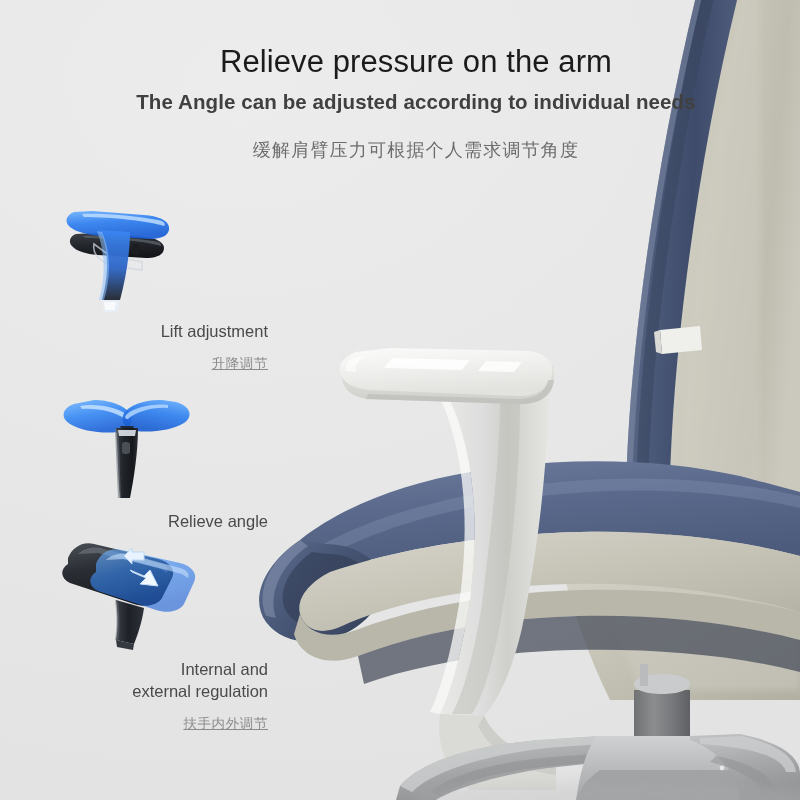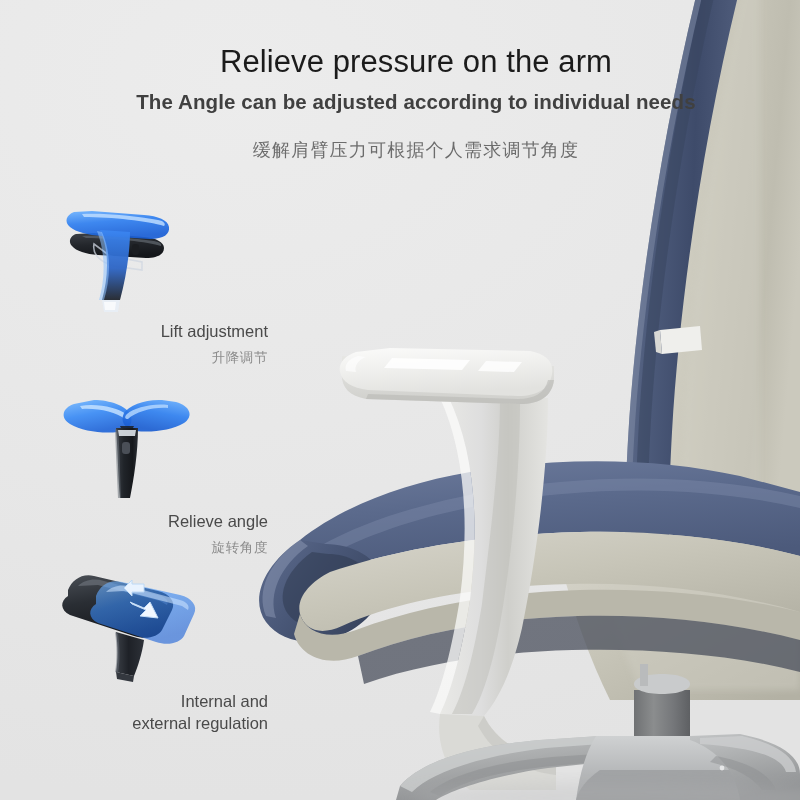--- a/index.html
+++ b/index.html
@@ -60,21 +60,21 @@
 
   
   .feature {
     position: absolute;
     width: 230px;
     left: 38px;
     text-align: right;
   }
   #feature-0 { top: 182px; }
   #feature-1 { top: 372px; }
-  #feature-2 { top: 552px; }
+  #feature-2 { top: 520px; }
 
   .f-icon {
     position: relative;
     width: 230px;
     height: 132px;
     margin: 0 auto;
   }
   .f-label-en {
     font-size: 16.5px;
     line-height: 22px;
@@ -82,21 +82,22 @@
     font-weight: 400;
     margin-top: 6px;
     white-space: pre-line;
   }
   .f-label-cn {
     font-size: 13.5px;
     line-height: 20px;
     color: #8c8c8c;
     font-weight: 400;
     letter-spacing: .6px;
-    margin-top: 6px;
+    margin-top: 12px;
+    text-decoration: underline;
   }
 
   
   .chair {
     position: absolute;
     left: 0; top: 0;
     width: 800px; height: 800px;
     pointer-events: none;
   }
 </style>
@@ -392,21 +393,20 @@
                  C80 106 80 80 78 56 Z" fill="url(#rotPost)"></path>
         <path d="M80 58 C82 82 82 106 83 126 L80 126
                  C79 106 78 82 77 57 Z" fill="#6c727a" opacity="0.55"></path>
 
         <path d="M80 58 L98 58 L97 64 L81 64 Z" fill="#e9eef5" opacity="0.85"></path>
 
         <rect x="84" y="70" width="8" height="12" rx="3" fill="#4a4f57"></rect>
       </svg>
     </div>
     <div class="f-label-en">Relieve angle</div>
-    <div class="f-label-cn">旋转角度</div>
   </div>
 
   <div class="feature" id="feature-2">
     <div class="f-icon">
       <svg viewBox="0 0 230 132" width="230" height="132">
         <defs>
           <linearGradient id="slideDark" x1="0" y1="0" x2="0.3" y2="1">
             <stop offset="0%" stop-color="#4a4f56"></stop>
             <stop offset="45%" stop-color="#2a2e34"></stop>
             <stop offset="100%" stop-color="#16181c"></stop>
@@ -445,15 +445,16 @@
 
         <path d="M78 80 L106 88 C104 102 100 114 96 124 L78 120
                  C80 108 80 94 78 80 Z" fill="url(#slidePost)"></path>
         <path d="M80 82 C82 96 82 110 80 121 L77 120
                  C79 108 79 94 77 80 Z" fill="#6a7079" opacity="0.5"></path>
         <path d="M96 124 L78 120 L79 127 L95 130 Z" fill="#34383f"></path>
       </svg>
     </div>
     <div class="f-label-en">Internal and
 external regulation</div>
+    <div class="f-label-cn">扶手内外调节</div>
   </div>
 
 </div>
 
 </body></html>

